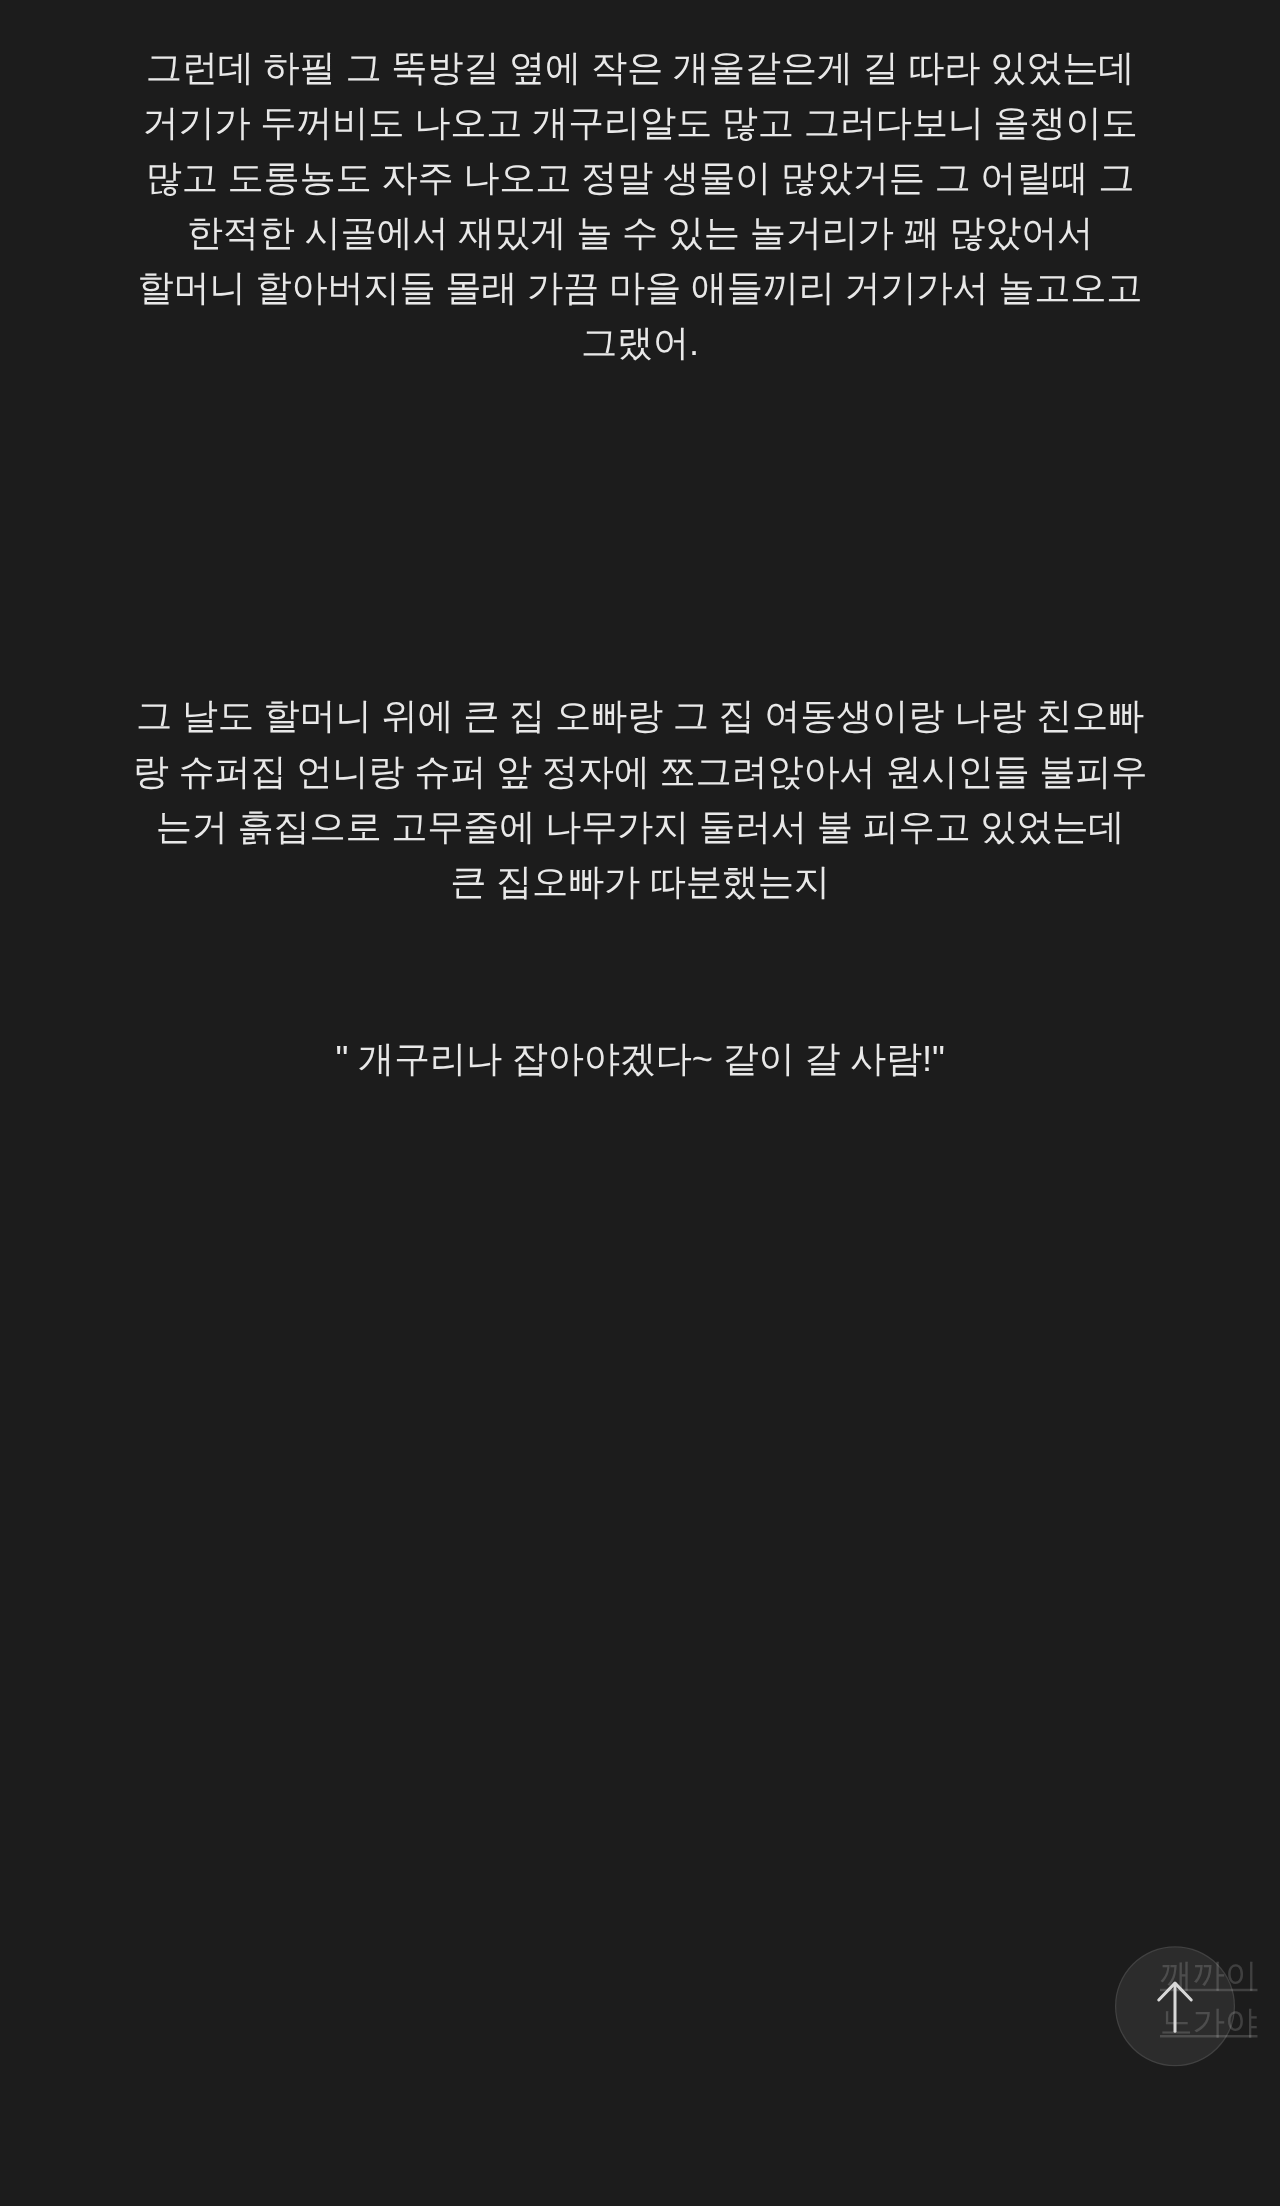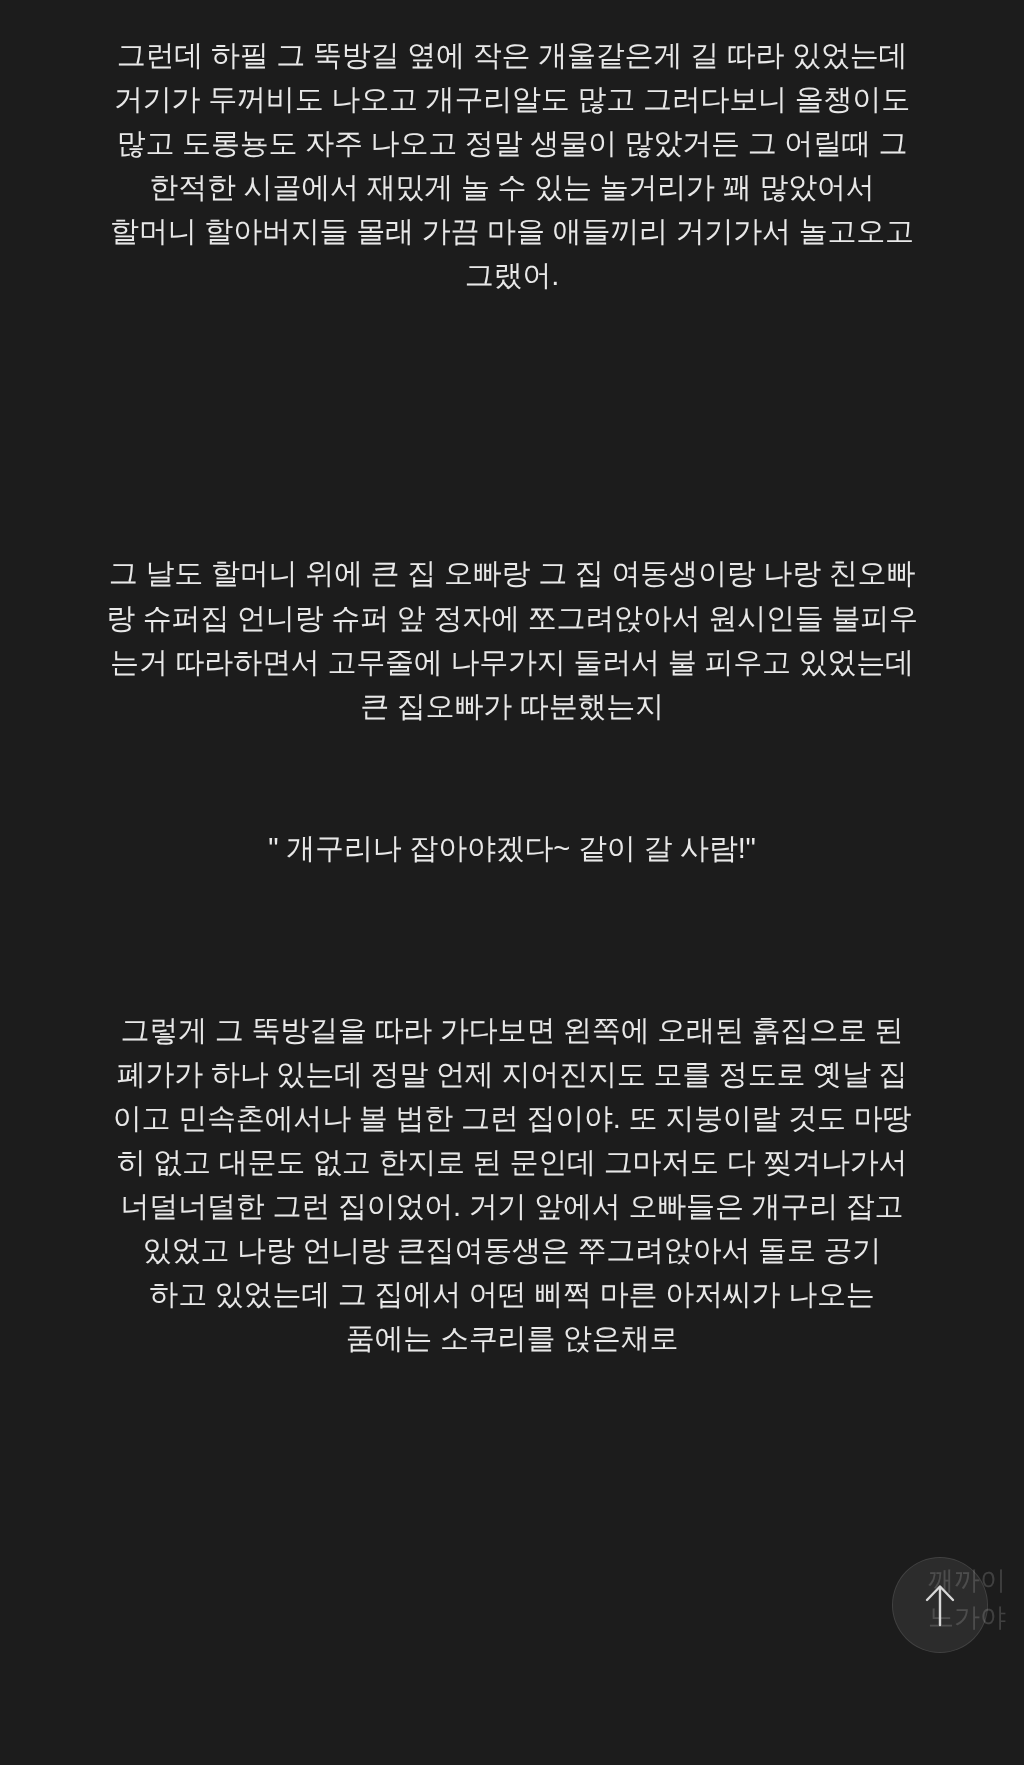--- a/index.html
+++ b/index.html
@@ -58,61 +58,53 @@
     right: 18px;
     bottom: 128px;
     font-size: 26px;
     color: rgba(255,255,255,0.16);
     letter-spacing: 0px;
     line-height: 1.45;
     text-align: right;
     pointer-events: none;
     user-select: none;
   }
-  .watermark div { white-space: nowrap; }
+  .watermark div { white-space: nowrap; text-decoration: underline; }
 </style>
 </head>
 <body>
 
 <div class="page">
 
   <div class="content">
     <div class="top-pad"></div>
 
     <p class="para">그런데 하필 그 뚝방길 옆에 작은 개울같은게 길 따라 있었는데
 거기가 두꺼비도 나오고 개구리알도 많고 그러다보니 올챙이도
 많고 도롱뇽도 자주 나오고 정말 생물이 많았거든 그 어릴때 그
 한적한 시골에서 재밌게 놀 수 있는 놀거리가 꽤 많았어서
 할머니 할아버지들 몰래 가끔 마을 애들끼리 거기가서 놀고오고
 그랬어.</p>
 
     <div class="spacer-lg"></div>
 
     <p class="para">그 날도 할머니 위에 큰 집 오빠랑 그 집 여동생이랑 나랑 친오빠
 랑 슈퍼집 언니랑 슈퍼 앞 정자에 쪼그려앉아서 원시인들 불피우
-는거 따라하면서 고무줄에 나무가지 둘러서 불 피우고 있었는데
+는거 흙집으로 고무줄에 나무가지 둘러서 불 피우고 있었는데
 큰 집오빠가 따분했는지</p>
 
     <div class="spacer-md"></div>
 
     <p class="para">" 개구리나 잡아야겠다~ 같이 갈 사람!"</p>
 
     <div class="spacer-md"></div>
 
 
     <div class="spacer-md"></div>
 
-    <p class="para">그렇게 그 뚝방길을 따라 가다보면 왼쪽에 오래된 흙집으로 된
-폐가가 하나 있는데 정말 언제 지어진지도 모를 정도로 옛날 집
-이고 민속촌에서나 볼 법한 그런 집이야. 또 지붕이랄 것도 마땅
-히 없고 대문도 없고 한지로 된 문인데 그마저도 다 찢겨나가서
-너덜너덜한 그런 집이었어. 거기 앞에서 오빠들은 개구리 잡고
-있었고 나랑 언니랑 큰집여동생은 쭈그려앉아서 돌로 공기
-하고 있었는데 그 집에서 어떤 삐쩍 마른 아저씨가 나오는
-품에는 소쿠리를 앉은채로</p>
   </div>
 
   <div class="watermark">
     <div>깨까이</div>
     <div>느가야</div>
   </div>
 
   <div class="scroll-top" title="scroll to top">
     <span>
       <svg width="40" height="46" viewBox="0 0 40 46" fill="none" xmlns="http://www.w3.org/2000/svg">

